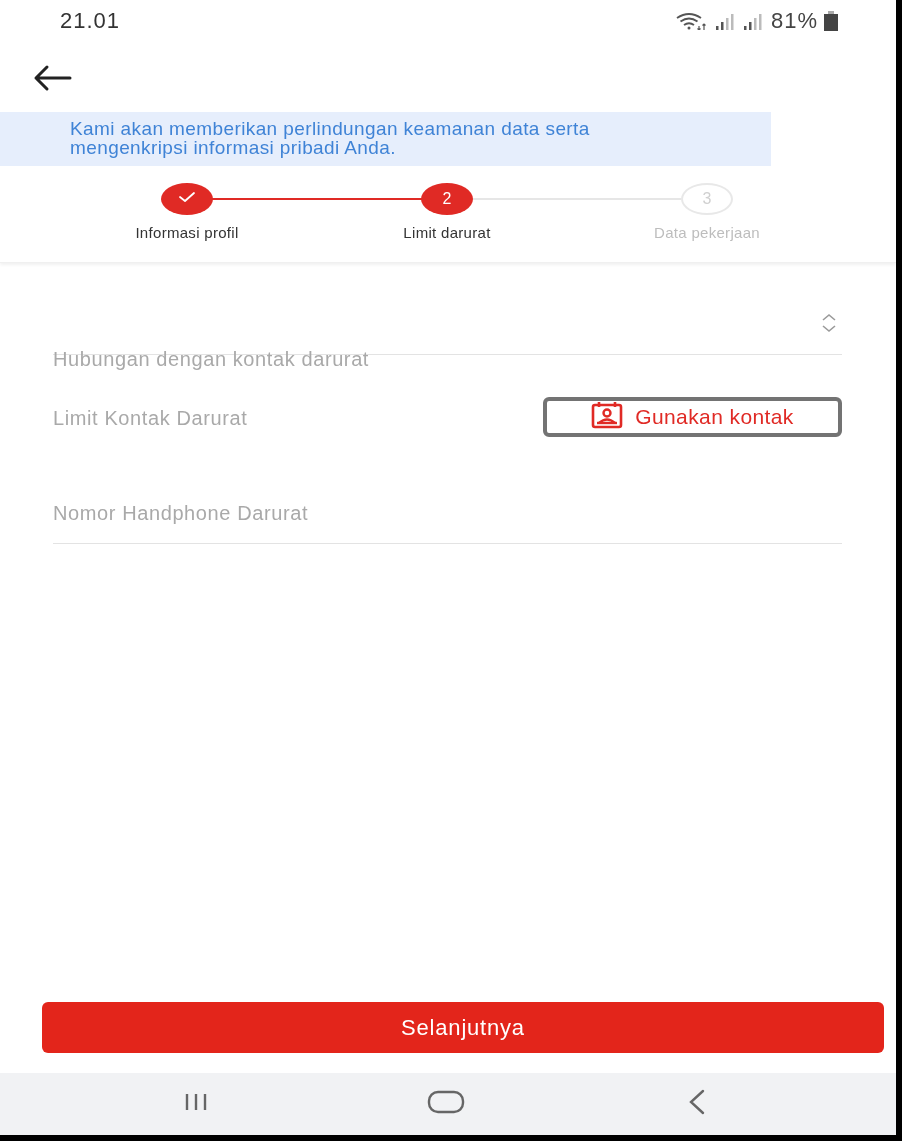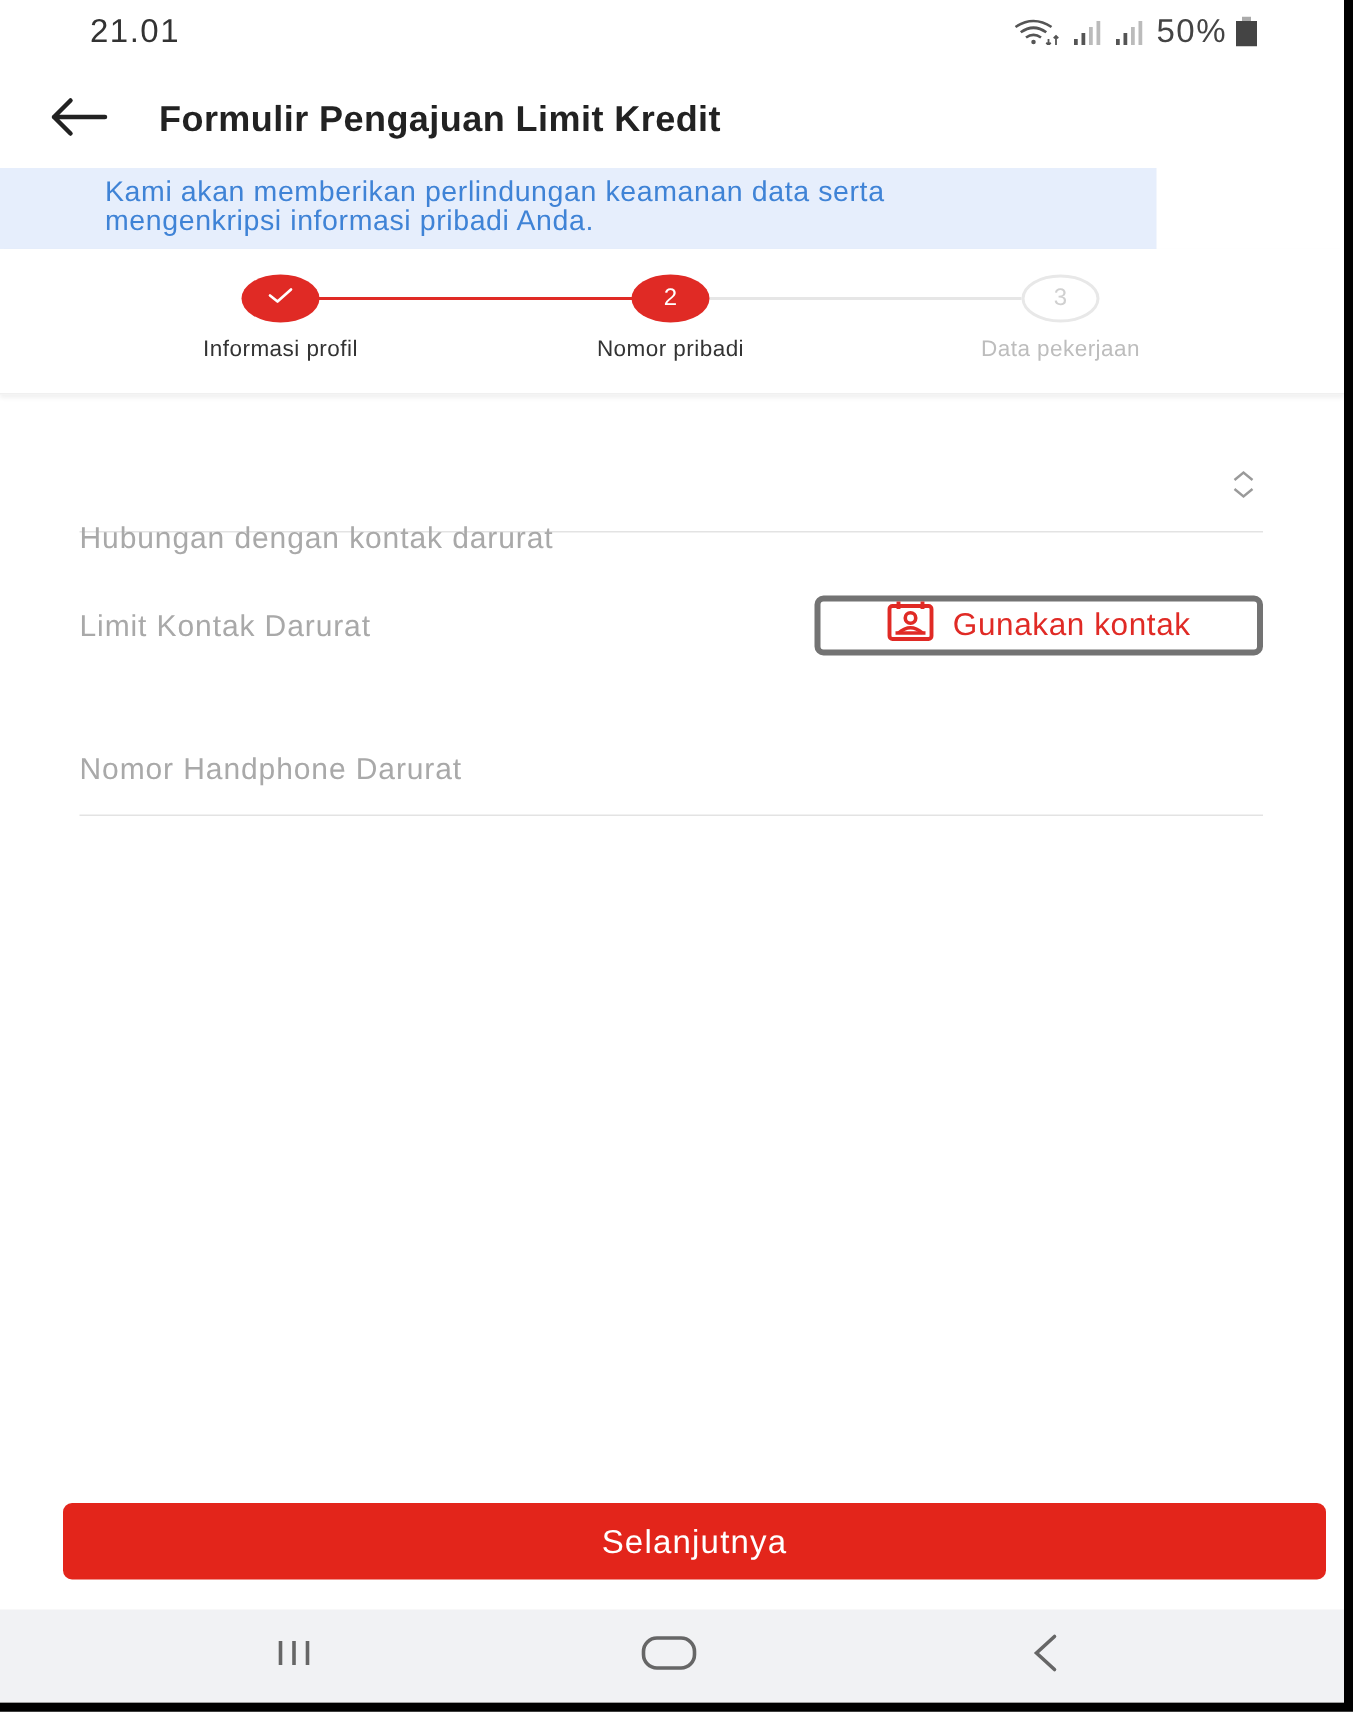--- a/index.html
+++ b/index.html
@@ -148,39 +148,38 @@
         </svg>
       </span>
       <span>
         <svg width="22" height="18" viewBox="0 0 22 18">
           <rect x="1" y="14" width="2.5" height="4" fill="#555"></rect>
           <rect x="6" y="10" width="2.5" height="8" fill="#555"></rect>
           <rect x="11" y="6" width="2.5" height="12" fill="#bbb"></rect>
           <rect x="16" y="2" width="2.5" height="16" fill="#bbb"></rect>
         </svg>
       </span>
-      <span class="battery-pct">50%</span>
+      <span class="battery-pct">81%</span>
       <span>
         <svg width="14" height="20" viewBox="0 0 14 20">
           <rect x="4" y="0" width="6" height="3" fill="#aaa"></rect>
           <rect x="0" y="3" width="14" height="17" fill="#444"></rect>
         </svg>
       </span>
     </div>
   </div>
 
   <div class="app-bar">
     <div class="back-btn">
       <span>
         <svg width="40" height="28" viewBox="0 0 40 28">
           <path d="M38 14 L4 14 M15 3 L4 14 L15 25" stroke="#222" stroke-width="3" fill="none" stroke-linecap="round" stroke-linejoin="round"></path>
         </svg>
       </span>
     </div>
-    <span class="app-title">Formulir Pengajuan Limit Kredit</span>
   </div>
 
   <div class="banner">
     <div>Kami akan memberikan perlindungan keamanan data serta</div>
     <div>mengenkripsi informasi pribadi Anda.</div>
   </div>
 
   <div class="stepper">
     <div class="step-line done"></div>
     <div class="step-line todo"></div>
@@ -189,21 +188,21 @@
       <span>
         <svg width="20" height="14" viewBox="0 0 20 14">
           <path d="M3 7 L8 11 L17 3" stroke="#fff" stroke-width="1.8" fill="none" stroke-linecap="round" stroke-linejoin="round"></path>
         </svg>
       </span>
     </div>
     <div class="step-circle active">2</div>
     <div class="step-circle todo">3</div>
 
     <span class="step-label s1">Informasi profil</span>
-    <span class="step-label s2">Nomor pribadi</span>
+    <span class="step-label s2">Limit darurat</span>
     <span class="step-label s3">Data pekerjaan</span>
   </div>
 
   <div class="form-row row-relationship">
     <span class="placeholder">Hubungan dengan kontak darurat</span>
     <span class="chevron-updown">
       <svg width="18" height="22" viewBox="0 0 18 22">
         <path d="M3 8 L9 3 L15 8" stroke="#9a9a9a" stroke-width="1.6" fill="none"></path>
         <path d="M3 14 L9 19 L15 14" stroke="#9a9a9a" stroke-width="1.6" fill="none"></path>
       </svg>

